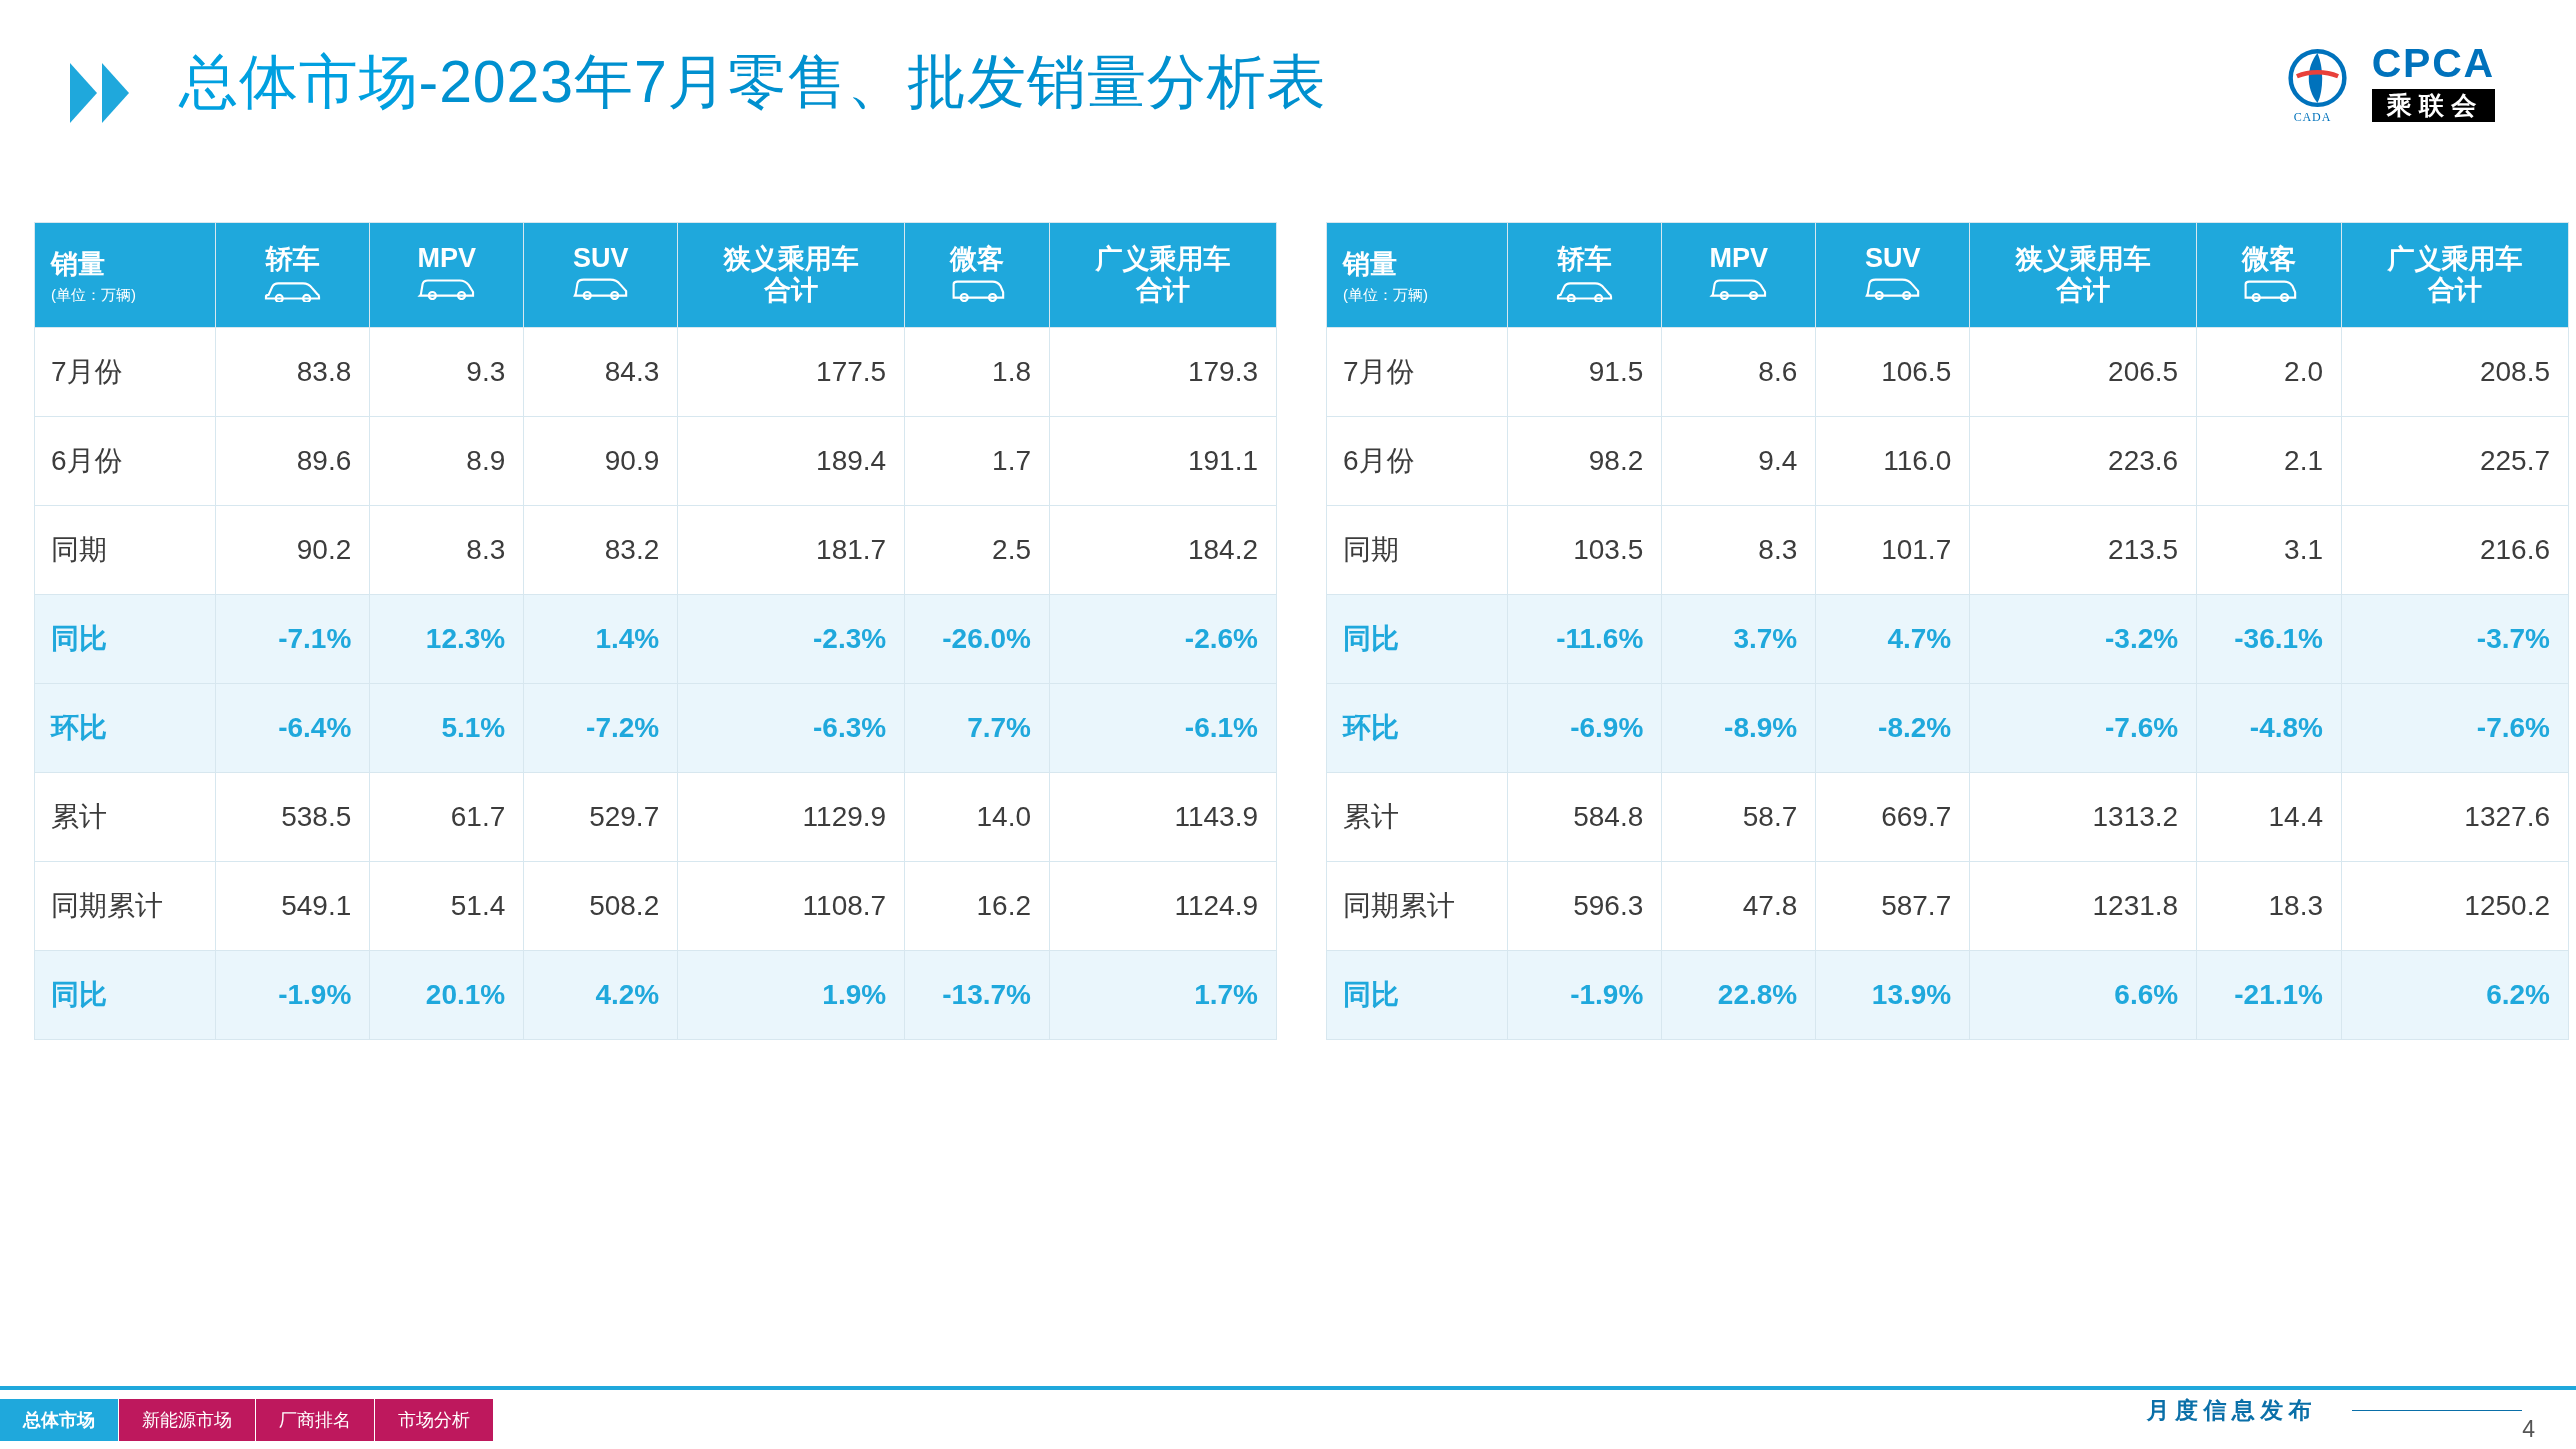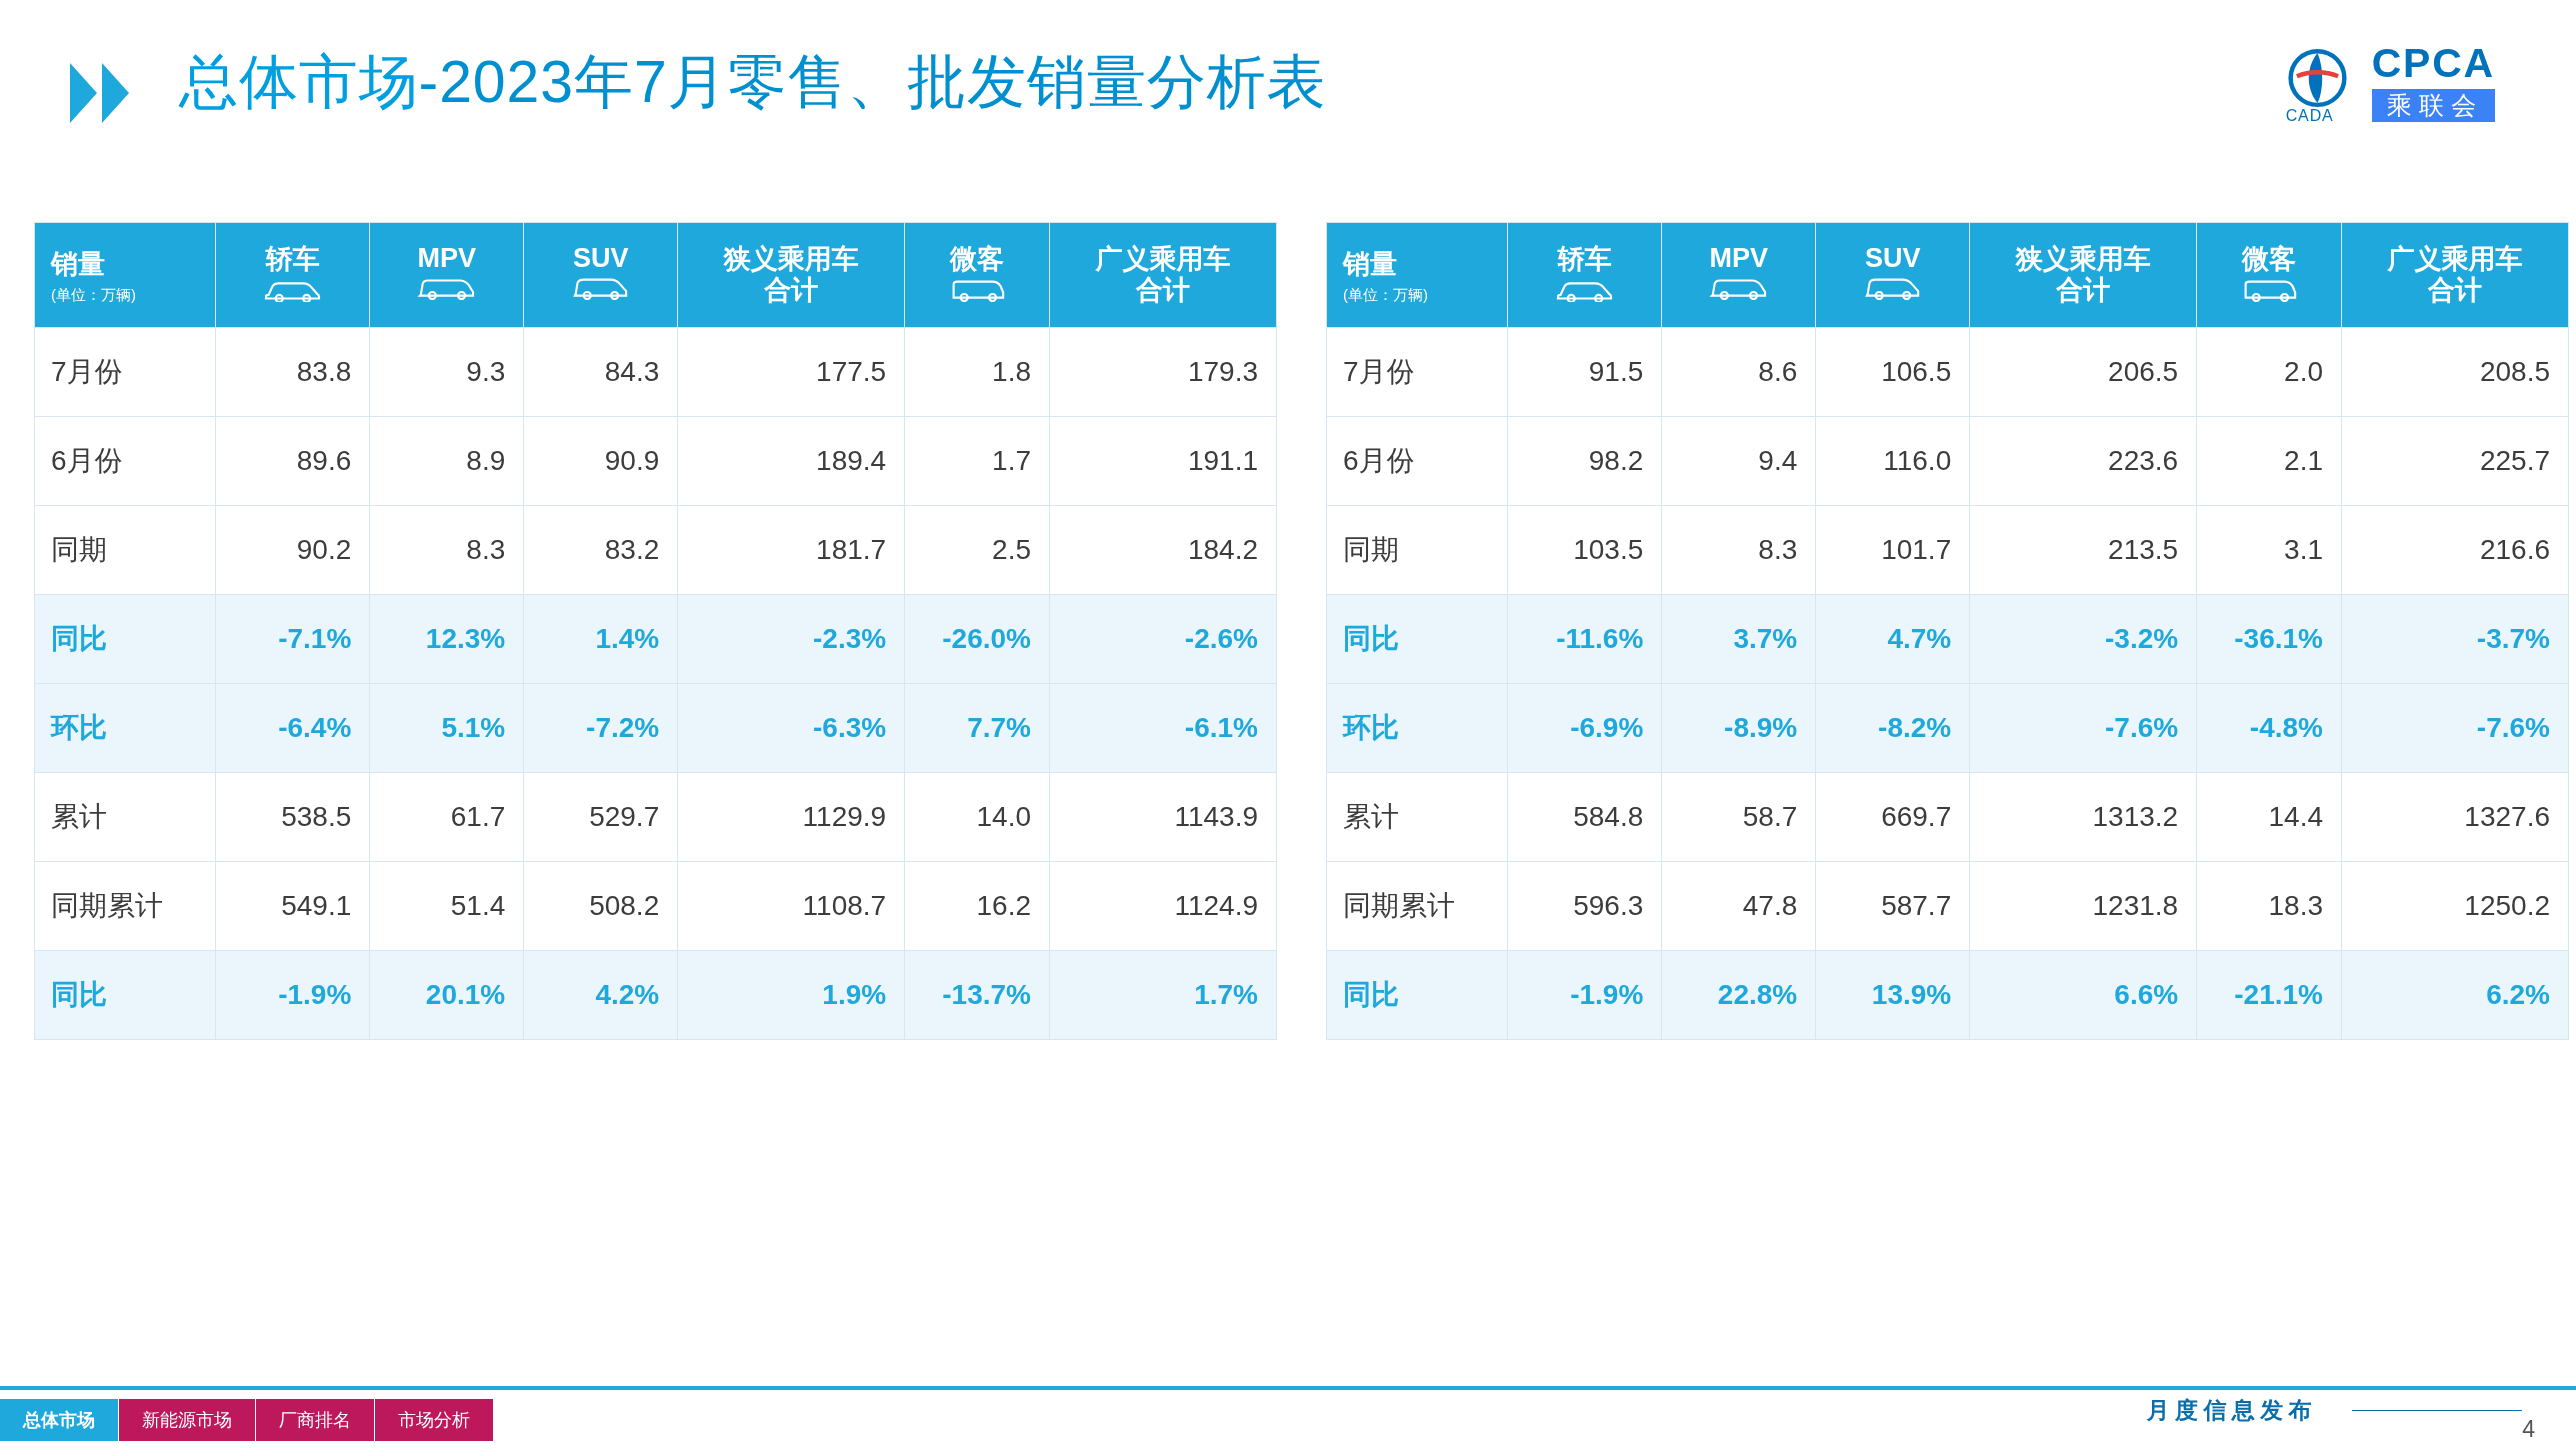--- a/index.html
+++ b/index.html
@@ -66,35 +66,36 @@
     line-height: 1;
   }
   .logo-cpca {
     color: #0072bc;
     font-weight: bold;
     font-size: 41px;
     letter-spacing: 1.8px;
   }
   .logo-cn {
     margin-top: 5.4px;
-    background: #3b82f6;
+    background: #000000;
     color: #ffffff;
     font-size: 25px;
-    font-weight: normal;
+    font-weight: bold;
     letter-spacing: 7.2px;
     padding: 3.6px 7.2px 4.5px 10.7px;
     text-align: center;
   }
   .logo-cada {
     position: absolute;
     bottom: -3.6px;
-    left: 7px;
-    font-size: 16px;
+    left: 15px;
+    font-size: 12px;
     color: #0072bc;
     letter-spacing: 0.9px;
+    font-family: Liberation Serif, serif;
   }
 
   
   .panel {
     position: absolute;
     top: 222px;
   }
   .panel-left { left: 34px; width: 1243px; }
   .panel-right { left: 1326px; width: 1243px; }
 

